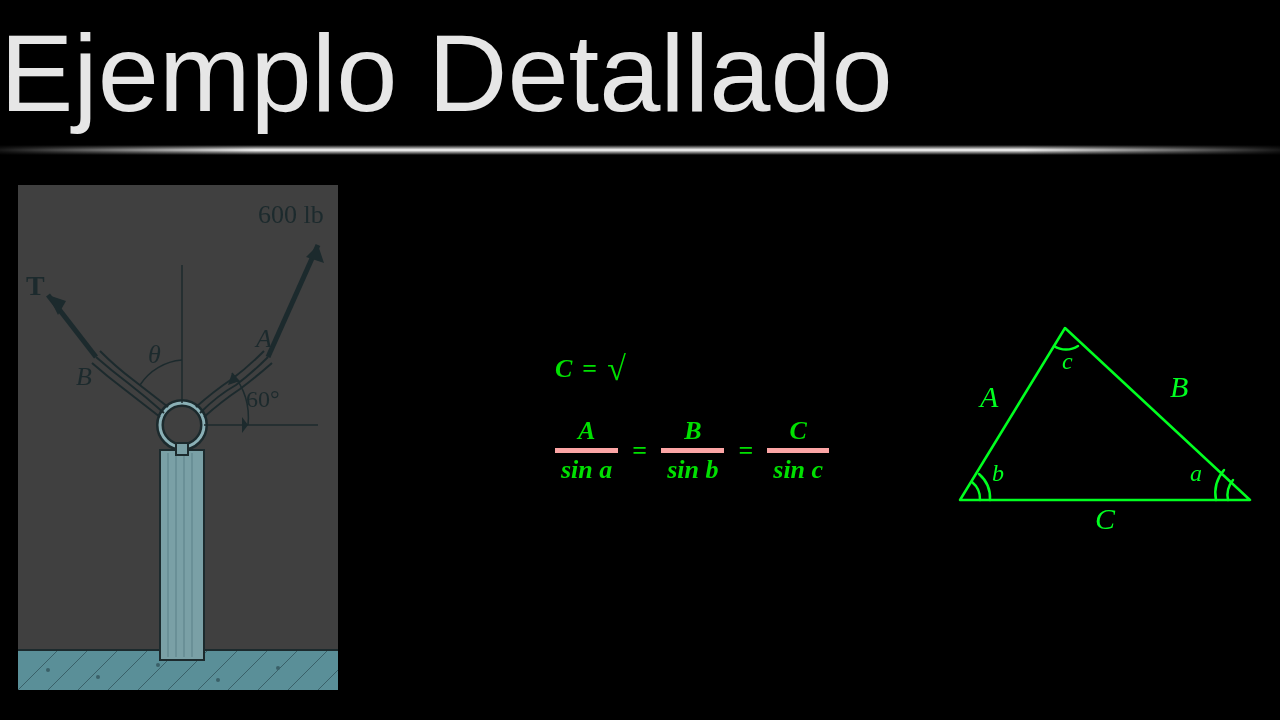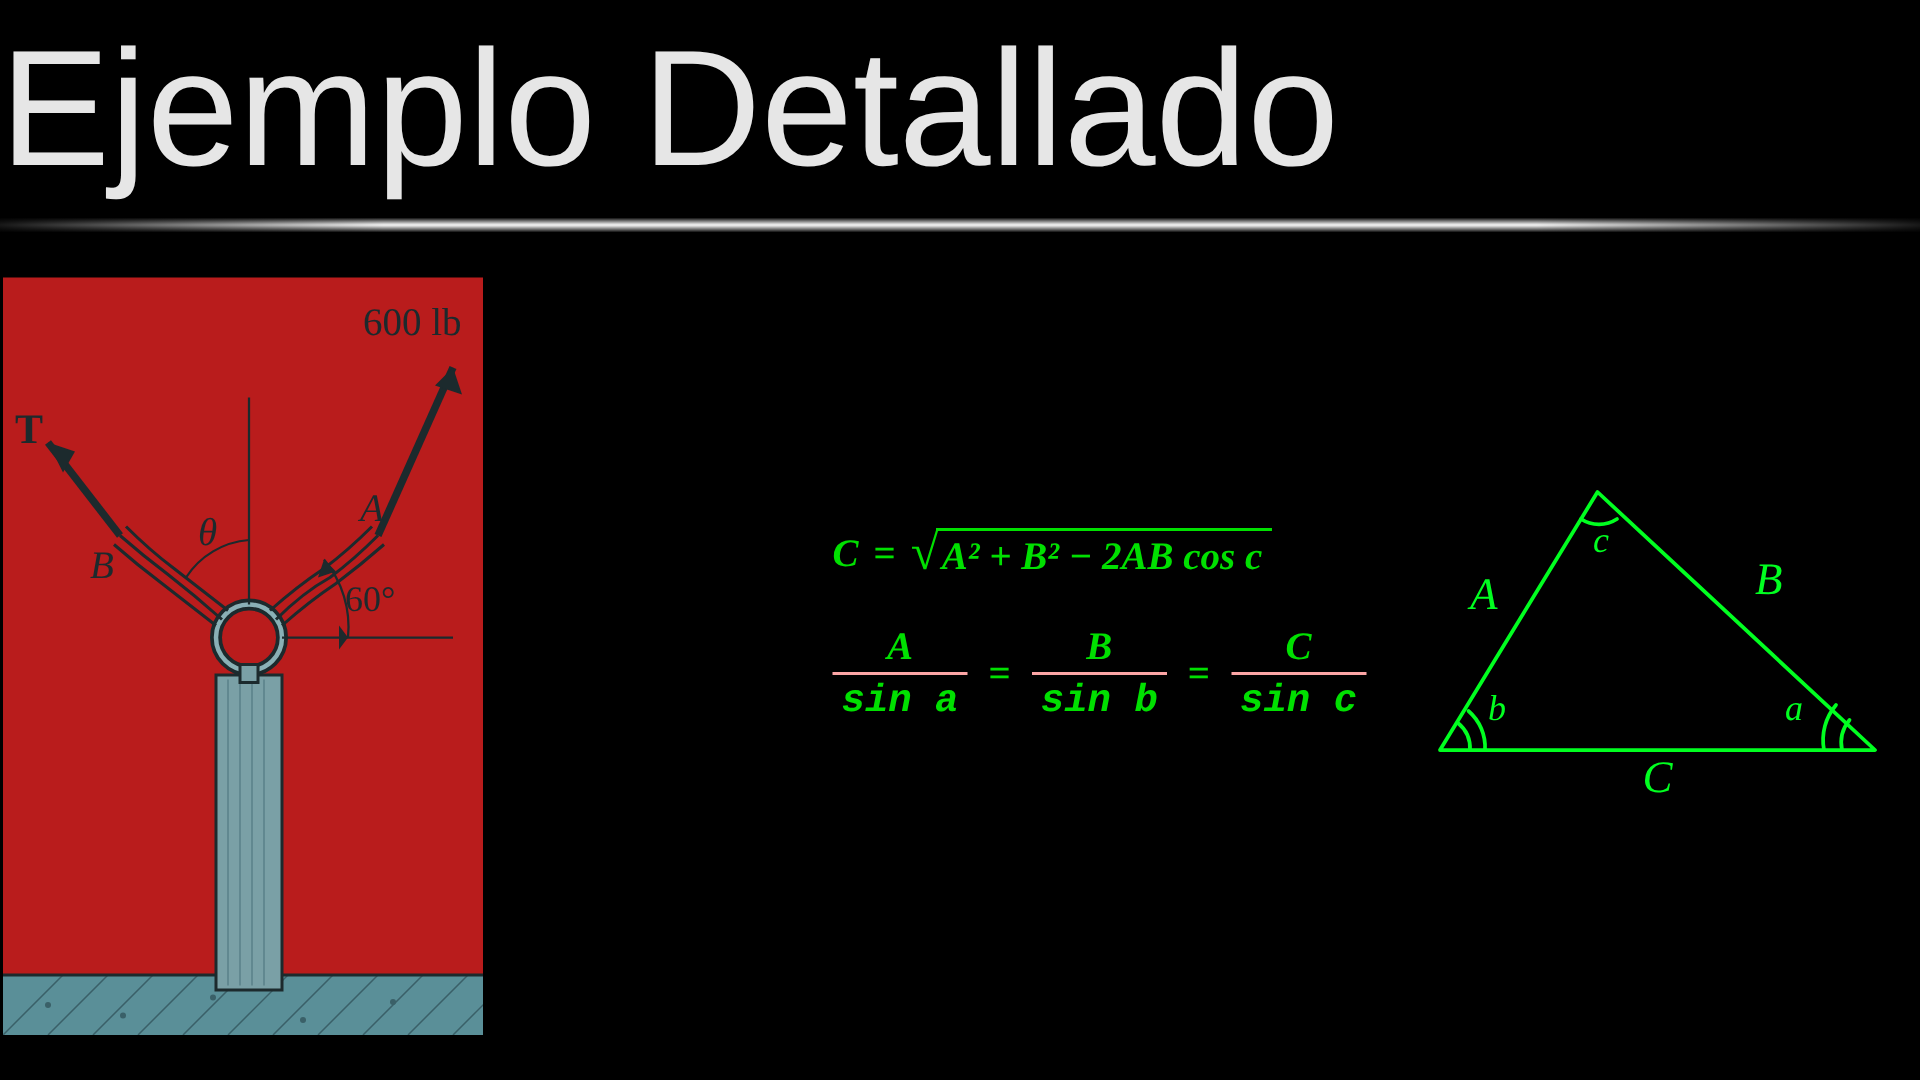--- a/index.html
+++ b/index.html
@@ -44,45 +44,45 @@
       rgba(0,0,0,0) 80%,
       rgba(0,0,0,0.9) 100%);
   }
   .content {
     position: relative;
     width: 100%;
     height: calc(720px - 155px);
   }
   .figure {
     position: absolute;
-    left: 2px;
+    left: 18px;
     top: 30px;
     width: 320px;
     height: 505px;
-    background: #b91c1c;
+    background: #404040;
     overflow: hidden;
   }
   .formulas {
     position: absolute;
     left: 555px;
     top: 195px;
     color: #00e000;
     font-family: "Cambria Math", "Times New Roman", serif;
     font-weight: bold;
     font-style: italic;
     font-size: 26px;
   }
   .cos-row { display: flex; align-items: center; gap: 10px; margin-bottom: 28px; }
   .sqrt-wrap { display: inline-flex; align-items: center; }
   .sqrt-sign { font-size: 34px; font-style: normal; font-weight: bold; margin-right: -2px; }
   .sqrt-body { border-top: 2px solid #00e000; padding: 2px 6px 0 4px; }
   .frac-row { display: flex; align-items: center; gap: 14px; }
   .frac { display: inline-flex; flex-direction: column; align-items: center; }
   .frac .num { padding: 0 6px 2px 6px; }
-  .frac .den { border-top: 2px solid #fca5a5; padding: 2px 6px 0 6px; font-family: Liberation Mono, monospace; }
+  .frac .den { border-top: 5px solid #fca5a5; padding: 2px 6px 0 6px; }
   .eq { font-style: normal; }
   .triangle-wrap {
     position: absolute;
     left: 950px;
     top: 155px;
     width: 310px;
     height: 220px;
   }
   .tri-label {
     position: absolute;
@@ -172,21 +172,20 @@
       <text x="228" y="222" font-family="Times New Roman" font-size="24" fill="#1c2a2d">60°</text>
     </svg>
   </div>
 
   <div class="formulas">
     <div class="cos-row">
       <span>C</span>
       <span class="eq">=</span>
       <span class="sqrt-wrap">
         <span class="sqrt-sign">√</span>
-        <span class="sqrt-body">A² + B² − 2AB cos c</span>
       </span>
     </div>
     <div class="frac-row">
       <span class="frac">
         <span class="num">A</span>
         <span class="den">sin a</span>
       </span>
       <span class="eq">=</span>
       <span class="frac">
         <span class="num">B</span>

